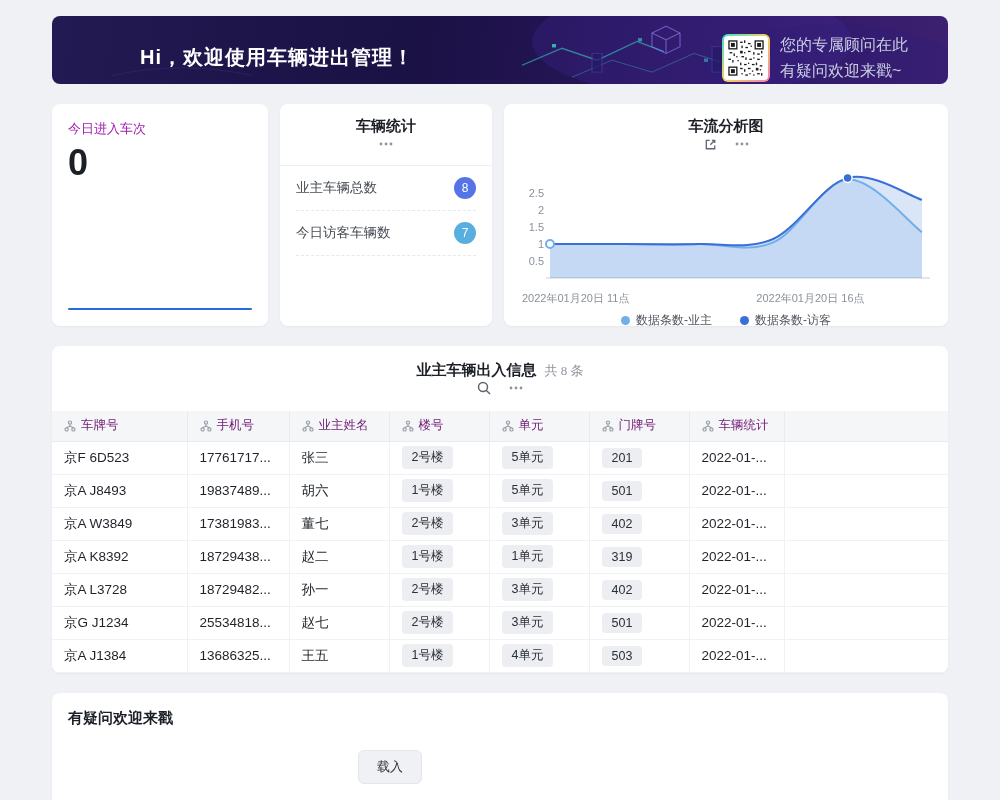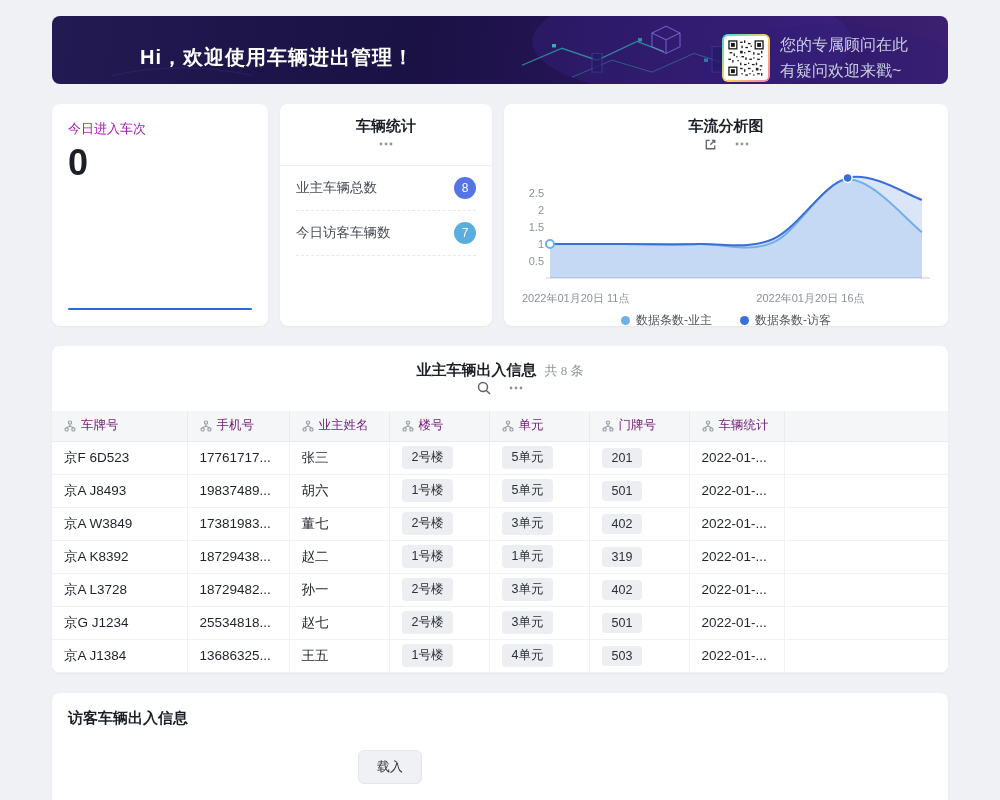--- a/index.html
+++ b/index.html
@@ -465,17 +465,17 @@
             <td><span class="chip">4单元</span></td>
             <td><span class="chip">503</span></td>
             <td>2022-01-...</td>
             <td></td>
           </tr>
         </tbody>
     </table>
   </section>
 
   <section class="card visitor-card">
-    <div class="card-title">访客车辆出入信息</div>
+    <div class="card-title">有疑问欢迎来戳</div>
     <button class="partial-btn">载入</button>
   </section>
 
 </div>
 
 </body></html>

